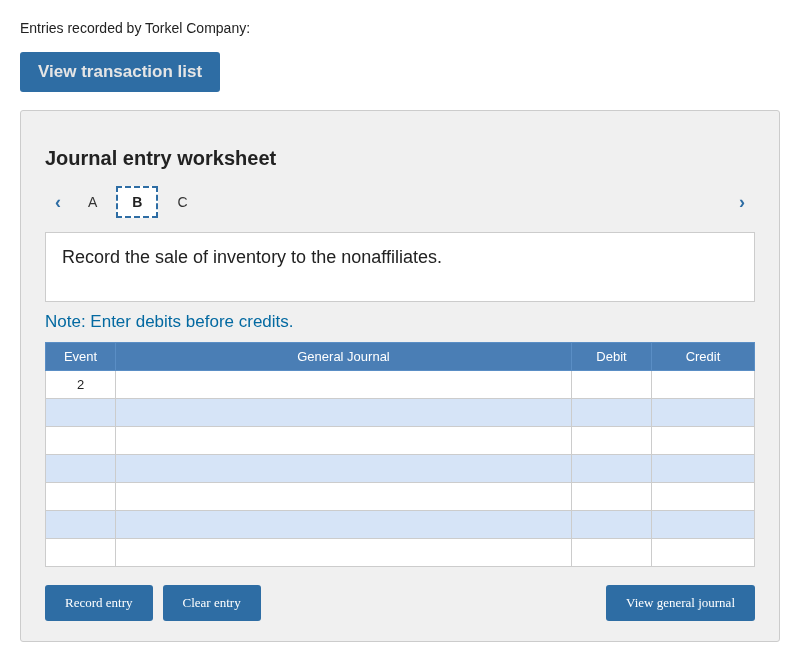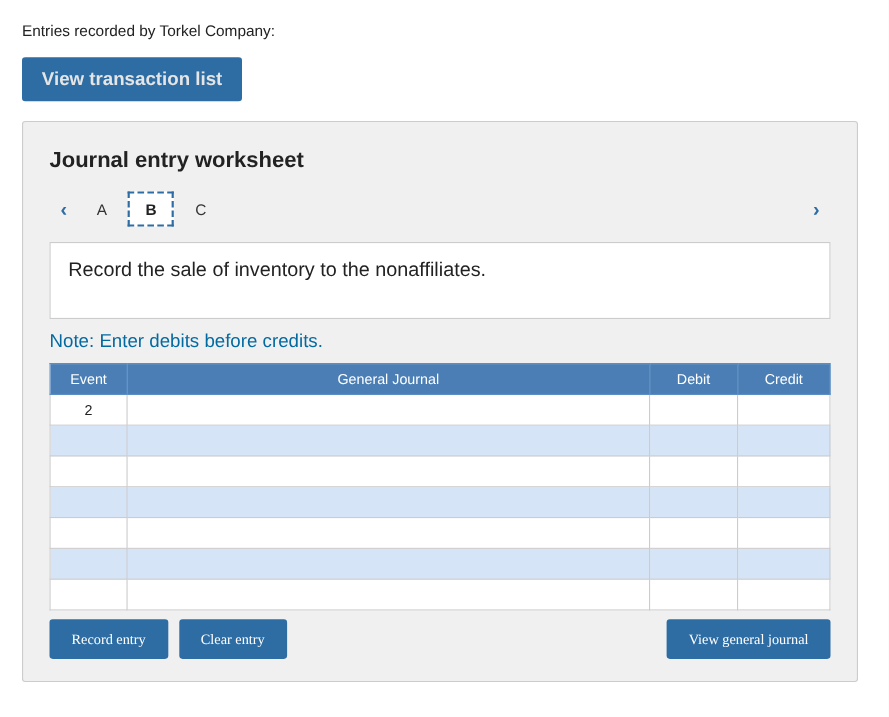--- a/index.html
+++ b/index.html
@@ -24,21 +24,21 @@
       cursor: pointer;
       border-radius: 3px;
       margin-bottom: 18px;
       font-weight: bold;
     }
 
     .worksheet-container {
       background: #f0f0f0;
       border: 1px solid #ccc;
       border-radius: 3px;
-      padding: 24px 24px 20px 24px;
+      padding: 36px 24px 20px 24px;
       max-width: 760px;
     }
     .worksheet-title {
       font-size: 20px;
       font-weight: bold;
       margin-bottom: 16px;
     }
     .tabs-row {
       display: flex;
       align-items: center;
@@ -82,36 +82,36 @@
     }
     .note-text {
       color: #0369a1;
       font-size: 17px;
       margin-bottom: 10px;
     }
 
     .journal-table {
       width: 100%;
       border-collapse: collapse;
-      margin-bottom: 8px;
+      margin-bottom: 18px;
       background: #fff;
     }
     .journal-table thead tr th {
       background: #4a7eb5;
       color: #fff;
       font-weight: normal;
       font-size: 13px;
       padding: 6px 8px;
       border: 1px solid #5a8ec5;
       text-align: center;
     }
     .journal-table thead tr th.event-col { width: 70px; }
     .journal-table thead tr th.journal-col { }
     .journal-table thead tr th.debit-col { width: 80px; }
-    .journal-table thead tr th.credit-col { width: 84px; }
+    .journal-table thead tr th.credit-col { width: 103px; }
 
     .journal-table tbody tr td {
       border: 1px solid #ccc;
       padding: 0;
       height: 28px;
       vertical-align: middle;
     }
     .journal-table tbody tr td.event-cell {
       text-align: center;
       font-size: 13px;

